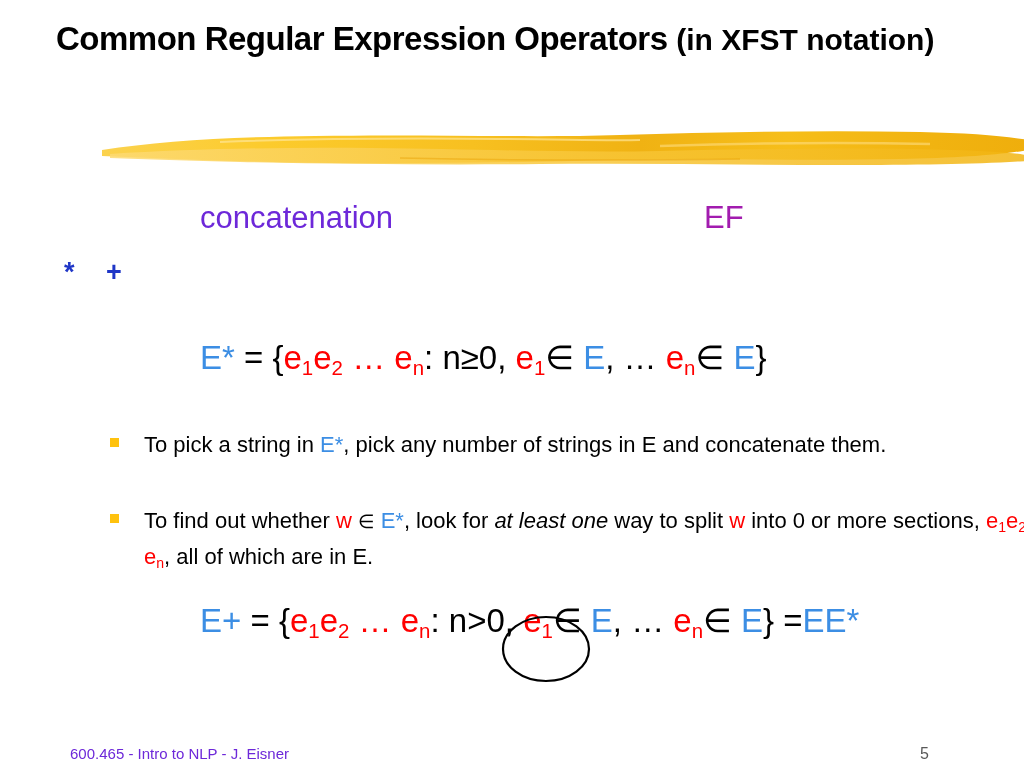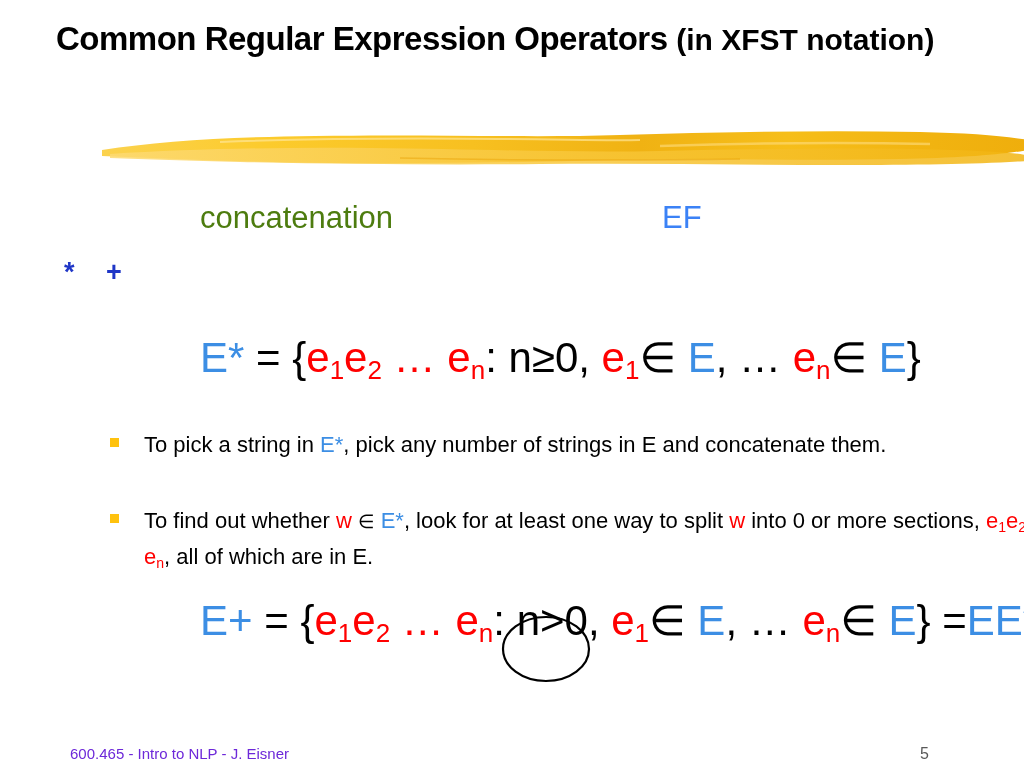--- a/index.html
+++ b/index.html
@@ -56,36 +56,36 @@
     position: absolute;
     left: 64px;
     color: #1F36C7;
     font-size: 27px;
     font-weight: bold;
     letter-spacing: 12px;
   }
   .op-name {
     position: absolute;
     left: 200px;
-    color: #4d7c0f;
+    color: #6d28d9;
   }
   .op-expr {
     position: absolute;
-    left: 662px;
-    color: #3b82f6;
+    left: 704px;
+    color: #a21caf;
     text-align: right;
   }
 
   #row-concat { top: 198px; height: 44px; left: 0; width: 1024px; }
   #row-iter   { top: 252px; height: 44px; left: 0; width: 1024px; }
 
   
   .equation {
     position: absolute;
-    font-size: 42px;
+    font-size: 33px;
     line-height: 44px;
     white-space: nowrap;
   }
   #eq-star { left: 200px; top: 336px; }
   #eq-plus { left: 200px; top: 599px; }
 
   .blue  { color: #3C8EE4; }
   .red   { color: #FF0000; }
   .black { color: #000000; }
   .eq-sub {
@@ -120,21 +120,21 @@
     top: 8px;
     width: 9px;
     height: 9px;
     background: #FFC20E;
   }
   .bullet-text {
     display: block;
     margin-left: 34px;
     white-space: normal;
   }
-  .bullet-text .ital { }
+  .bullet-text .ital { font-style: italic; }
   .bullet-sub {
     font-size: 0.64em;
     vertical-align: -0.28em;
   }
   .small-mem { font-size: 0.86em; }
 
   
   #footer-left {
     position: absolute;
     left: 70px;

